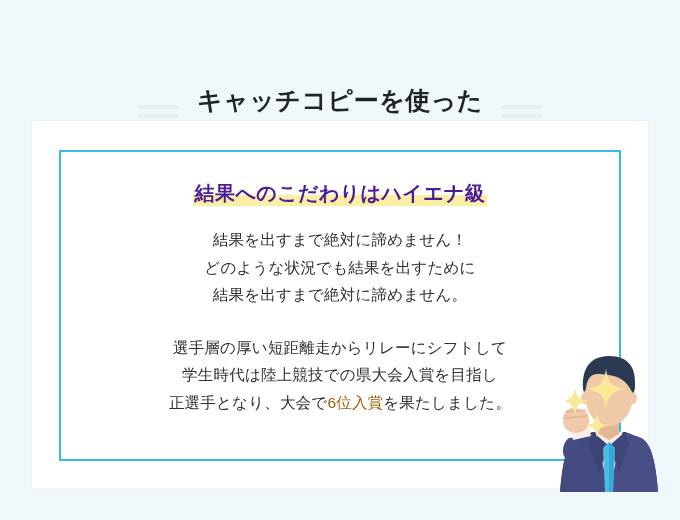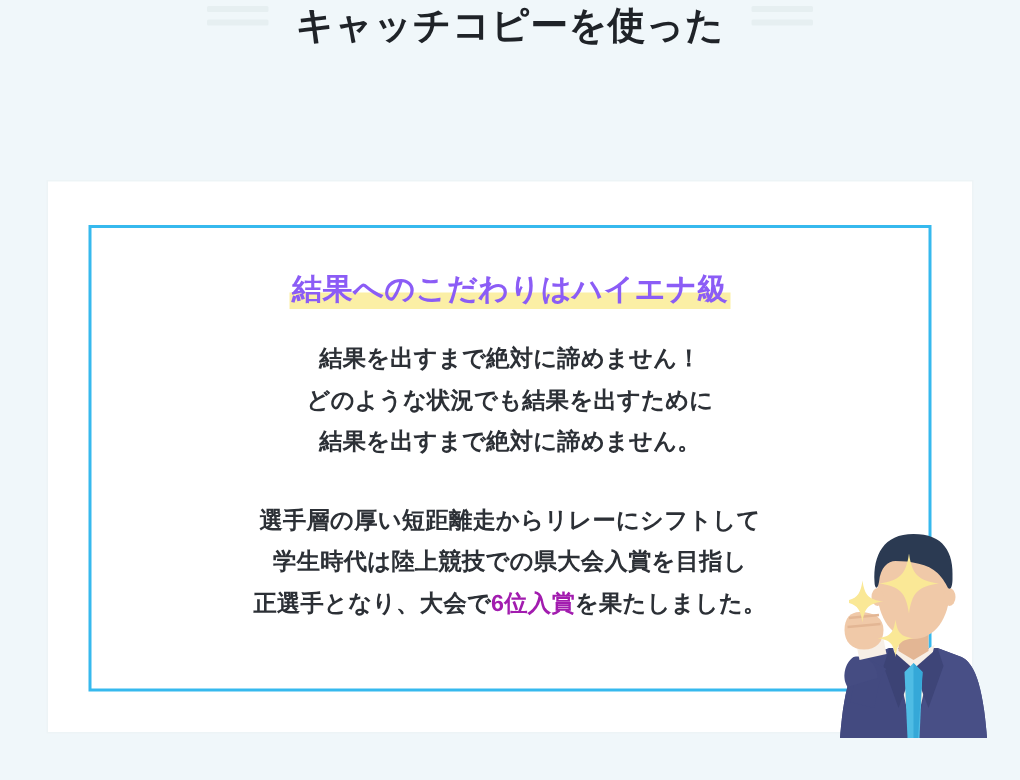--- a/index.html
+++ b/index.html
@@ -8,21 +8,21 @@
     background:#F0F7FA;
     font-family:"Liberation Sans", sans-serif;
     -webkit-font-smoothing:antialiased;
     overflow:hidden;
     position:relative;
   }
 
   
   .header{
     position:absolute; left:0; top:0; width:680px; height:118px;
-    display:flex; align-items:flex-start; justify-content:center; gap:0;
+    display:flex; align-items:flex-end; justify-content:center; gap:0;
   }
   .deco{
     width:41px; display:flex; flex-direction:column; gap:5px; flex:0 0 auto;
   }
   .deco span{ display:block; height:4px; background:#E6EFF1; border-radius:1px; }
   .deco.left{ margin-right:18px; margin-top:4px;}
   .deco.right{ margin-left:18px; margin-top:4px;}
 
   .title{
     text-align:center;
@@ -57,47 +57,47 @@
     position:relative;
     width:100%; height:100%;
     padding-top:20px;
     text-align:center;
     z-index:3;
   }
 
   .headline{
     font-size:20px;
     font-weight:bold;
-    color:#8b5cf6;
+    color:#4c1d95;
     line-height:1;
     display:inline-block;
     position:relative;
     letter-spacing:0.4px;
     padding:0 2px 1px 2px;
     margin-top:11px;
   }
   .headline .hl-band{
     position:absolute;
     left:0; right:0; bottom:-2px; height:11px;
     background:#FBEFA5;
     z-index:-1;
   }
 
   .para{
     color:#2C3036;
     font-size:15.5px;
-    font-weight:bold;
+    font-weight:normal;
     line-height:1.78;
     letter-spacing:0.2px;
   }
   .para.p1{ margin-top:22px; }
   .para.p2{ margin-top:25px; }
   .para.p3{ margin-top:25px; }
   .para .ln{ display:block; white-space:nowrap; }
-  .hl-red{ color:#a21caf; }
+  .hl-red{ color:#a16207; }
 
   
   .illustration{
     position:absolute;
     left:478px; top:190px;
     width:140px; height:150px;
     z-index:4;
     pointer-events:none;
   }
   .sparkles{

